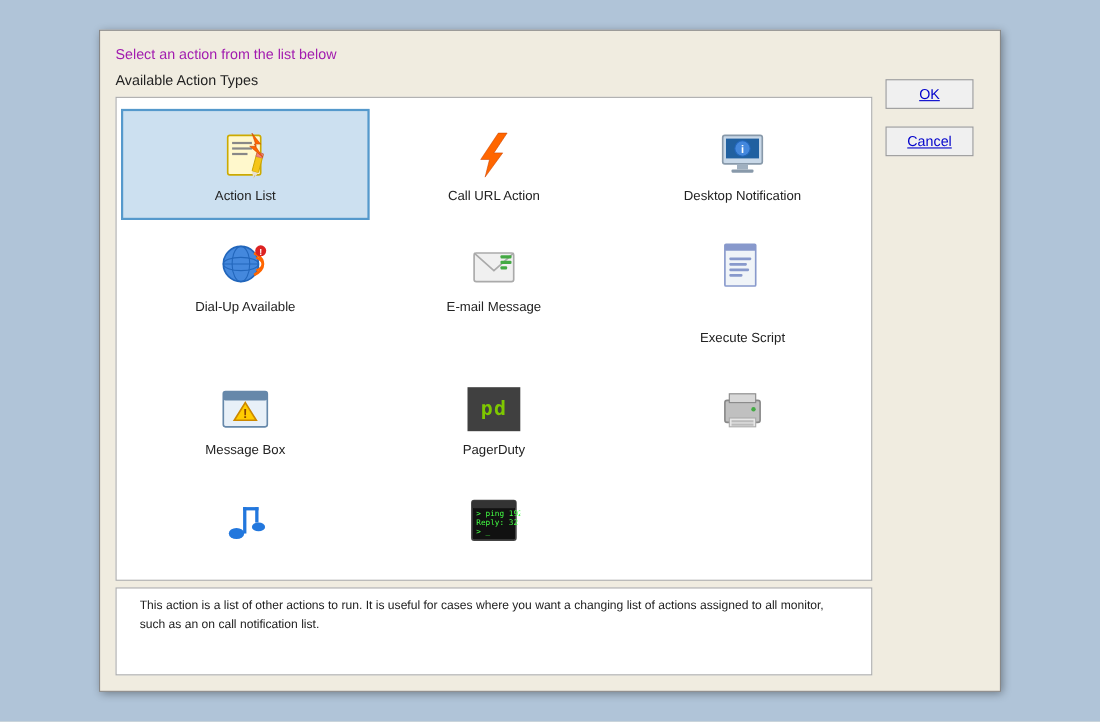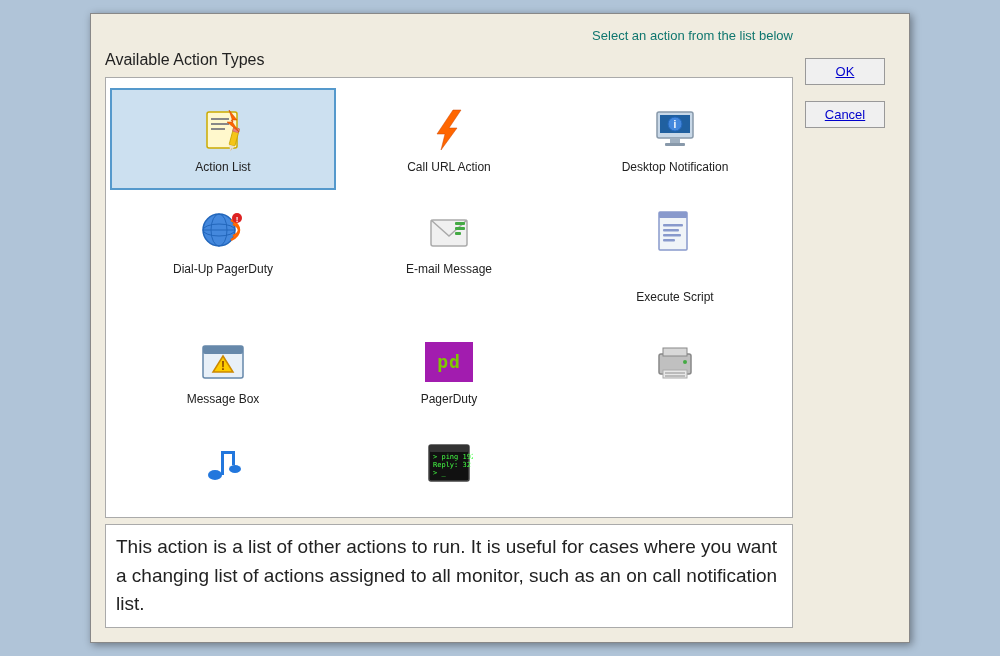--- a/index.html
+++ b/index.html
@@ -54,26 +54,25 @@
       gap: 12px;
     }
     .left-panel {
       flex: 1;
       display: flex;
       flex-direction: column;
       gap: 6px;
     }
     .instruction-text {
       font-size: 13px;
-      color: #0f766e;
+      color: #a21caf;
       margin-bottom: 2px;
-      text-align: right;
     }
     .section-label {
-      font-size: 16px;
+      font-size: 13px;
       color: #222;
       margin-bottom: 2px;
     }
     .action-grid-container {
       border: 1px solid #aaa;
       background: white;
       flex: 1;
       display: flex;
       position: relative;
       overflow: hidden;
@@ -122,22 +121,22 @@
     .action-label {
       font-size: 12px;
       color: #222;
       text-align: right;
       line-height: 1.3;
     }
     .description-box {
       border: 1px solid #aaa;
       background: white;
       min-height: 80px;
-      padding: 8px 10px;
-      font-size: 19px;
+      padding: 8px 21px;
+      font-size: 11px;
       color: #222;
       line-height: 1.5;
     }
     .right-panel {
       display: flex;
       flex-direction: column;
       gap: 16px;
       width: 90px;
       padding-top: 30px;
     }
@@ -148,21 +147,21 @@
       font-size: 13px;
       cursor: pointer;
       color: #0000cc;
       text-decoration: underline;
       text-align: center;
       width: 80px;
     }
 
     
     .pagerduty-icon {
-      background: #a21caf;
+      background: #404040;
       color: #7ec800;
       font-family: monospace;
       font-size: 18px;
       font-weight: bold;
       width: 48px;
       height: 40px;
       display: flex;
       align-items: center;
       justify-content: center;
       letter-spacing: 1px;
@@ -238,21 +237,21 @@
         <ellipse cx="20" cy="20" rx="16" ry="6" fill="none" stroke="#2266bb" stroke-width="1"></ellipse>
         <line x1="4" y1="20" x2="36" y2="20" stroke="#2266bb" stroke-width="1"></line>
 
         <path d="M32,10 Q40,14 40,20 Q40,26 32,30" fill="none" stroke="#ff6600" stroke-width="2.5"></path>
         <path d="M34,14 Q40,17 40,20 Q40,23 34,26" fill="none" stroke="#ff6600" stroke-width="2"></path>
 
         <circle cx="38" cy="8" r="5" fill="#dd2222"></circle>
         <text x="38" y="12" text-anchor="middle" fill="white" font-size="8" font-weight="bold">!</text>
       </svg>
               </div>
-              <div class="action-label" style="white-space: pre-line;">Dial-Up PagerDuty</div>
+              <div class="action-label" style="white-space: pre-line;">Dial-Up Available</div>
             </div>
             <div class="action-item">
               <div class="action-icon">
                 <svg width="48" height="44" viewBox="0 0 48 44">
 
         <rect x="6" y="10" width="36" height="26" fill="#f0f0f0" stroke="#aaaaaa" stroke-width="1.5" rx="2"></rect>
         <polyline points="6,10 24,26 42,10" fill="none" stroke="#aaaaaa" stroke-width="1.5"></polyline>
 
         <rect x="30" y="12" width="10" height="3" fill="#44aa44" rx="1"></rect>
         <rect x="30" y="17" width="10" height="3" fill="#44aa44" rx="1"></rect>

